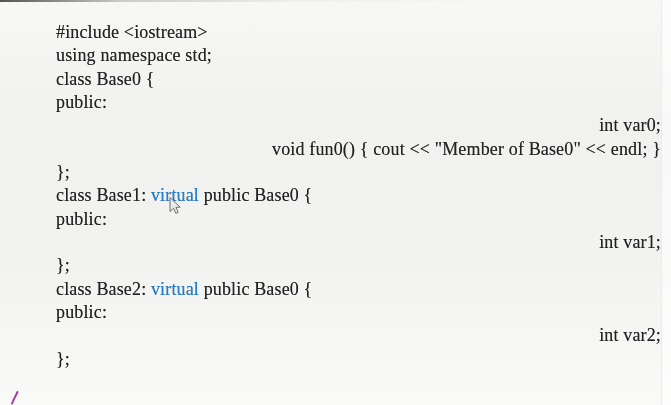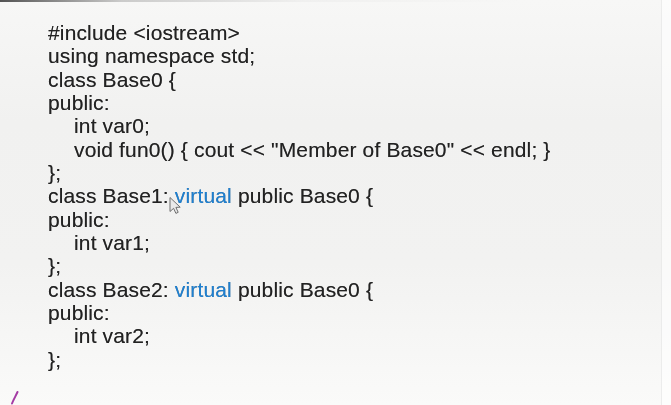--- a/index.html
+++ b/index.html
@@ -16,30 +16,31 @@
     background: linear-gradient(to right,
       rgba(55,55,55,0.85) 0%, rgba(120,120,120,0.35) 18%,
       rgba(200,200,200,0.15) 45%, rgba(245,245,245,0) 78%);
   }
   .right-strip {
     position: absolute; top: 0; bottom: 0; right: 0; width: 9px;
     background: rgba(255,255,255,0.6);
     border-left: 1px solid rgba(222,222,222,0.55);
   }
   .code {
-    position: absolute; left: 48px; top: 21px; right: 10px;
-    font-size: 21px;
+    position: absolute; left: 56px; top: 21px; right: 10px;
+    font-size: 18px;
     line-height: 23.35px;
     color: #222222;
     letter-spacing: 0.15px;
     white-space: pre;
     text-shadow: 0 0 0.5px rgba(34,34,34,0.55);
+    font-family: Liberation Serif, serif;
   }
   .code-line { height: 23.35px; }
-  .code-line.indent-1 { padding-left: 26px; }
+  .code-line.indent-1 { padding-left: 26px; text-align: right; }
   .seg-keyword {  }
   .cursor-svg { position: absolute; left: 169px; top: 197px; width: 13px; height: 18px; }
   .pen-svg { position: absolute; left: 7px; top: 389px; width: 18px; height: 18px; }
 </style>
 </head>
 <body>
 
 <div class="screen">
   <div class="top-edge"></div>
   <div class="right-strip"></div>

